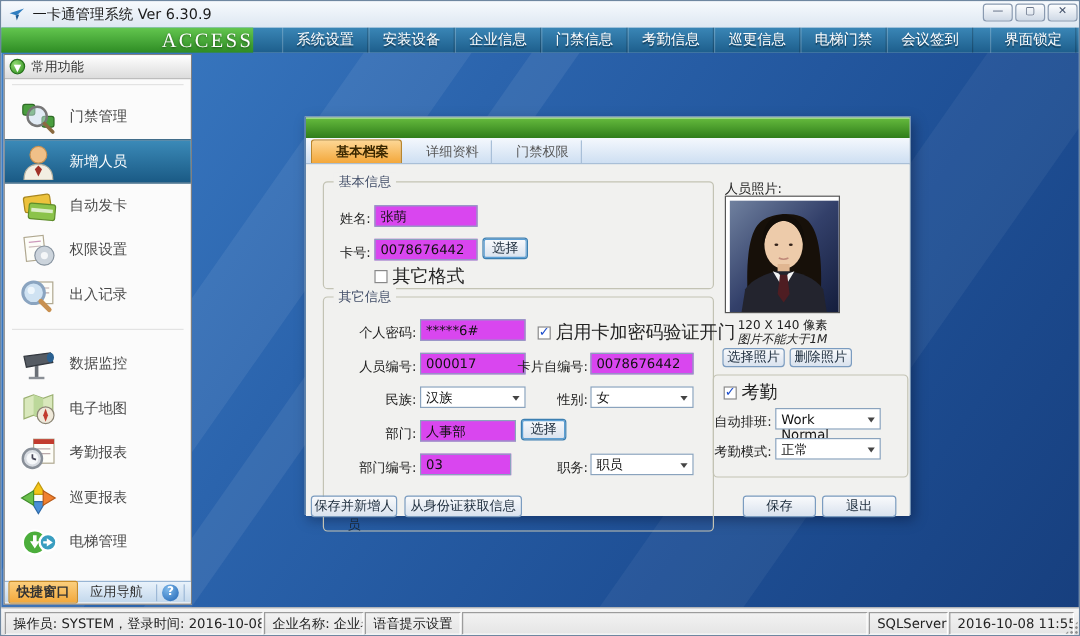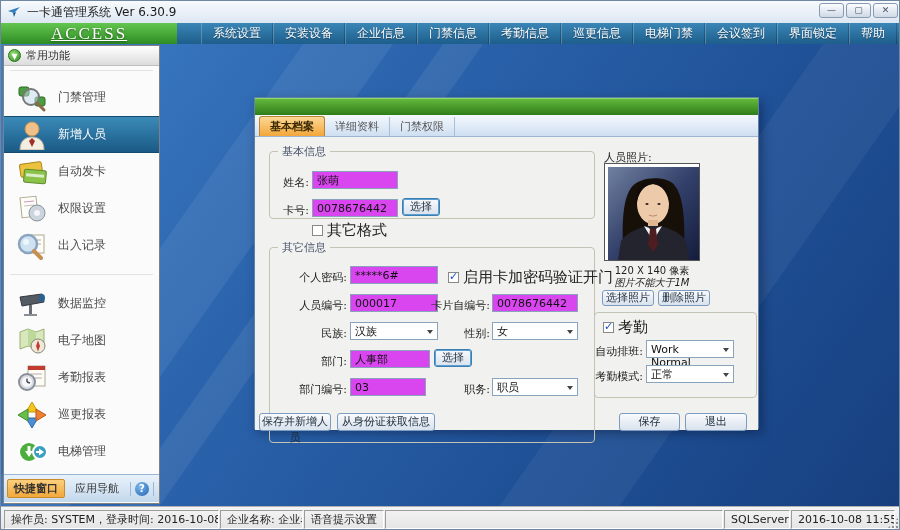--- a/index.html
+++ b/index.html
@@ -15,27 +15,27 @@
   .winbtns { position:absolute; right:3px; top:2px; display:flex; gap:2px; }
   .winbtn { width:25px; height:15px; border:1px solid #8a9ab0; border-radius:3px;
     background:linear-gradient(180deg,#fcfdfe,#cfd9e6); font-size:9px; line-height:13px;
     text-align:center; color:#44526b; cursor:pointer; }
 
   
   .menubar { position:absolute; left:0; top:22px; width:900px; height:21px;
     background:linear-gradient(180deg,#3a86b6,#1d5e8c); display:flex; align-items:stretch; }
   .logo { width:210px; background:linear-gradient(180deg,#63c64f,#2e8c24);
     color:#fff; font-family:"Liberation Serif","DejaVu Serif",serif; font-size:17px;
-    letter-spacing:2px; text-align:center; line-height:21px;
-    text-shadow:0 1px 2px rgba(0,0,0,.5);text-decoration:underline; }
+    letter-spacing:2px; text-align:right; line-height:21px;
+    text-shadow:0 1px 2px rgba(0,0,0,.5); }
   .menu-items { display:flex; margin-left:24px; }
   .menu-item { padding:0 11px; color:#fff; font-size:12px; line-height:21px; cursor:pointer;
     border-left:1px solid rgba(255,255,255,.22); border-right:1px solid rgba(0,0,0,.22);
     text-shadow:0 1px 1px rgba(0,0,0,.45); white-space:nowrap; }
-  .menu-right { margin-left:auto; display:flex; margin-right:4px; }
+  .menu-right { margin-left:auto; display:flex; margin-right:4px;flex-direction:column; }
 
   
   .desktop { position:absolute; left:0; top:43px; width:900px; height:462px;
     background:linear-gradient(125deg,#3d7ec6 0%,#2b64ad 35%,#1e4f95 70%,#173f7e 100%);
     overflow:hidden; }
   .streak { position:absolute; background:rgba(255,255,255,.07); transform:skewX(-35deg); }
 
   
   .sidebar { position:absolute; left:2px; top:44px; width:157px; height:459px;
     background:#fbfbfb; border:1px solid #808080; }
@@ -44,21 +44,21 @@
   .collapse-btn { width:13px; height:13px; margin:0 5px 0 4px; border-radius:50%;
     background:radial-gradient(circle at 35% 30%,#8fd96f,#2f8f1f); color:#fff; font-size:8px;
     line-height:13px; text-align:center; cursor:pointer; border:1px solid #25701a; }
   .side-sep { height:1px; background:#e3e3e3; margin:4px 6px; }
   .side-item { height:37px; display:flex; align-items:center; cursor:pointer; }
   .side-item .ic { width:34px; height:30px; margin-left:12px; flex:0 0 34px; }
   .side-item .lbl { font-size:12px; color:#4a4a4a; margin-left:8px; }
   .side-item.selected { background:linear-gradient(180deg,#3b8ab8,#1a5a85);
     border-top:1px solid #144a6e; border-bottom:1px solid #144a6e; }
   .side-item.selected .lbl { color:#fff; }
-  .side-tabs { position:absolute; left:0; bottom:1px; width:155px; height:28px;
+  .side-tabs { position:absolute; left:0; bottom:1px; width:155px; height:18px;
     background:linear-gradient(180deg,#e9f2fb,#c3d8ec); border-top:1px solid #98b5d4;
     display:flex; align-items:center; font-size:11px; }
   .side-tab { padding:1px 6px; margin-left:3px; cursor:pointer; color:#333;
     border:1px solid transparent; border-radius:2px; }
   .side-tab.active { background:linear-gradient(180deg,#fccf7d,#f2a83c);
     border-color:#c98c28; font-weight:bold; }
   .side-tab-sep { width:1px; height:14px; background:#9db8d6; margin:0 4px; }
   .help-circle { width:14px; height:14px; border-radius:50%;
     background:radial-gradient(circle at 35% 30%,#7db8ea,#1f64b4); color:#fff; font-size:10px;
     font-weight:bold; text-align:center; line-height:14px; cursor:pointer; }
@@ -67,21 +67,21 @@
   .dialog { position:absolute; left:253px; top:96px; width:505px; height:332px;
     border:1px solid #5f83a8; box-shadow:3px 4px 10px rgba(0,0,20,.35); background:#f1f1ef; }
   .dlg-header { position:absolute; left:0; top:0; width:100%; height:17px; display:flex; }
   .dlg-title-tab { width:125px; background:linear-gradient(180deg,#74b5d9,#2f7ba8);
     color:#fff; font-size:11px; text-align:center; line-height:17px; white-space:nowrap; }
   .dlg-green { flex:1; background:linear-gradient(180deg,#63b83c,#2f7d1a);
     border-top:1px solid #8ed86a; }
   .dlg-tabstrip { position:absolute; left:0; top:17px; width:100%; height:22px;
     background:linear-gradient(180deg,#f4f8fd,#cedff2); border-bottom:1px solid #9ab4d2;
     display:flex; align-items:flex-end; padding-left:4px; }
-  .dlg-tab { font-size:11px; color:#555; padding:3px 10px 3px 10px; cursor:pointer;
+  .dlg-tab { font-size:11px; color:#555; padding:3px 10px 3px 20px; cursor:pointer;
     border-right:1px solid #a8bfd8; line-height:13px; }
   .dlg-tab.active { background:linear-gradient(180deg,#fdd795,#f3a73a);
     border:1px solid #b8862e; border-bottom:none; border-radius:3px 3px 0 0;
     color:#3a2800; font-weight:bold; }
   .dlg-body { position:absolute; left:0; top:39px; width:100%; height:293px; background:#f1f1ef; }
 
   .group { position:absolute; border:1px solid #c3c3b4; border-radius:4px; }
   .group-legend { position:absolute; top:-8px; left:8px; background:#f1f1ef; padding:0 4px;
     font-size:11px; color:#44506a; }
   .flabel { position:absolute; font-size:11px; color:#222; text-align:right; white-space:nowrap; }
@@ -286,21 +286,21 @@
     <div class="dlg-header">
       <div class="dlg-green"></div>
     </div>
     <div class="dlg-tabstrip">
       <div class="dlg-tab active">基本档案</div>
       <div class="dlg-tab">详细资料</div>
       <div class="dlg-tab">门禁权限</div>
     </div>
     <div class="dlg-body">
 
-      <div class="group" style="left:14px; top:14px; width:326px; height:68px;">
+      <div class="group" style="left:14px; top:14px; width:326px; height:90px;">
         <span class="group-legend">基本信息</span>
       </div>
       <div class="flabel" style="left:10px; top:38px; width:44px;">姓名:</div>
       <div class="input" style="left:57px; top:34px; width:86px;">张萌</div>
       <div class="flabel" style="left:10px; top:66px; width:44px;">卡号:</div>
       <div class="input" style="left:57px; top:62px; width:86px;">0078676442</div>
       <div class="btn focused" style="left:147px; top:61px; width:38px;">选择</div>
       <div class="cb-row" style="left:57px; top:84px;">
         <span class="checkbox"></span><span>其它格式</span>
       </div>

